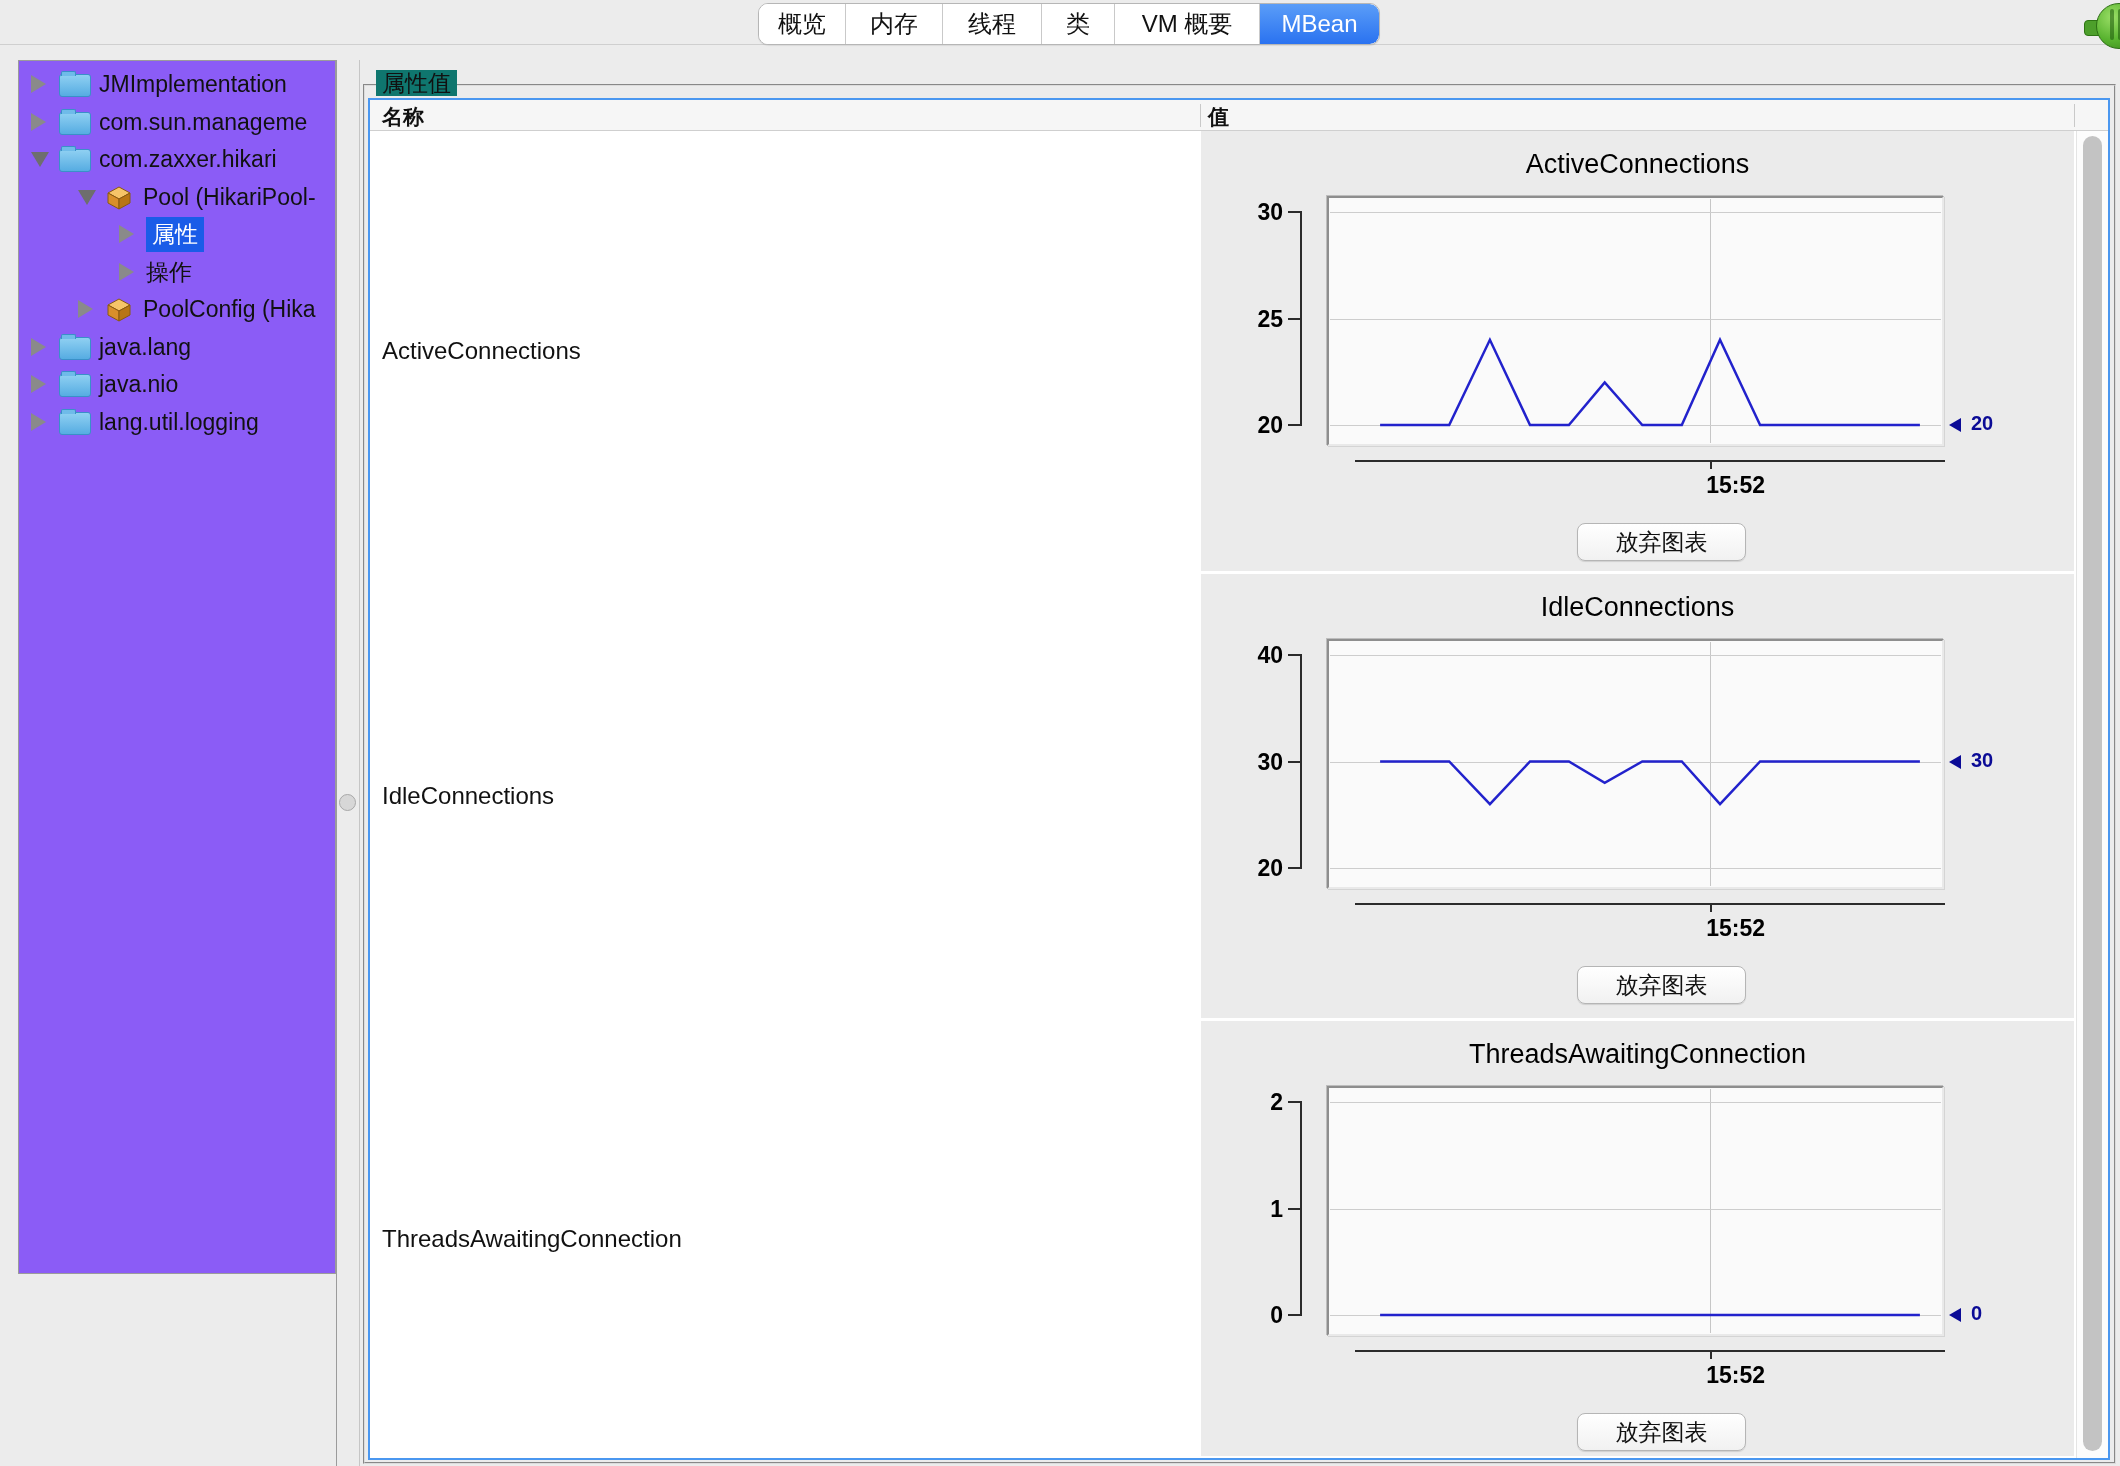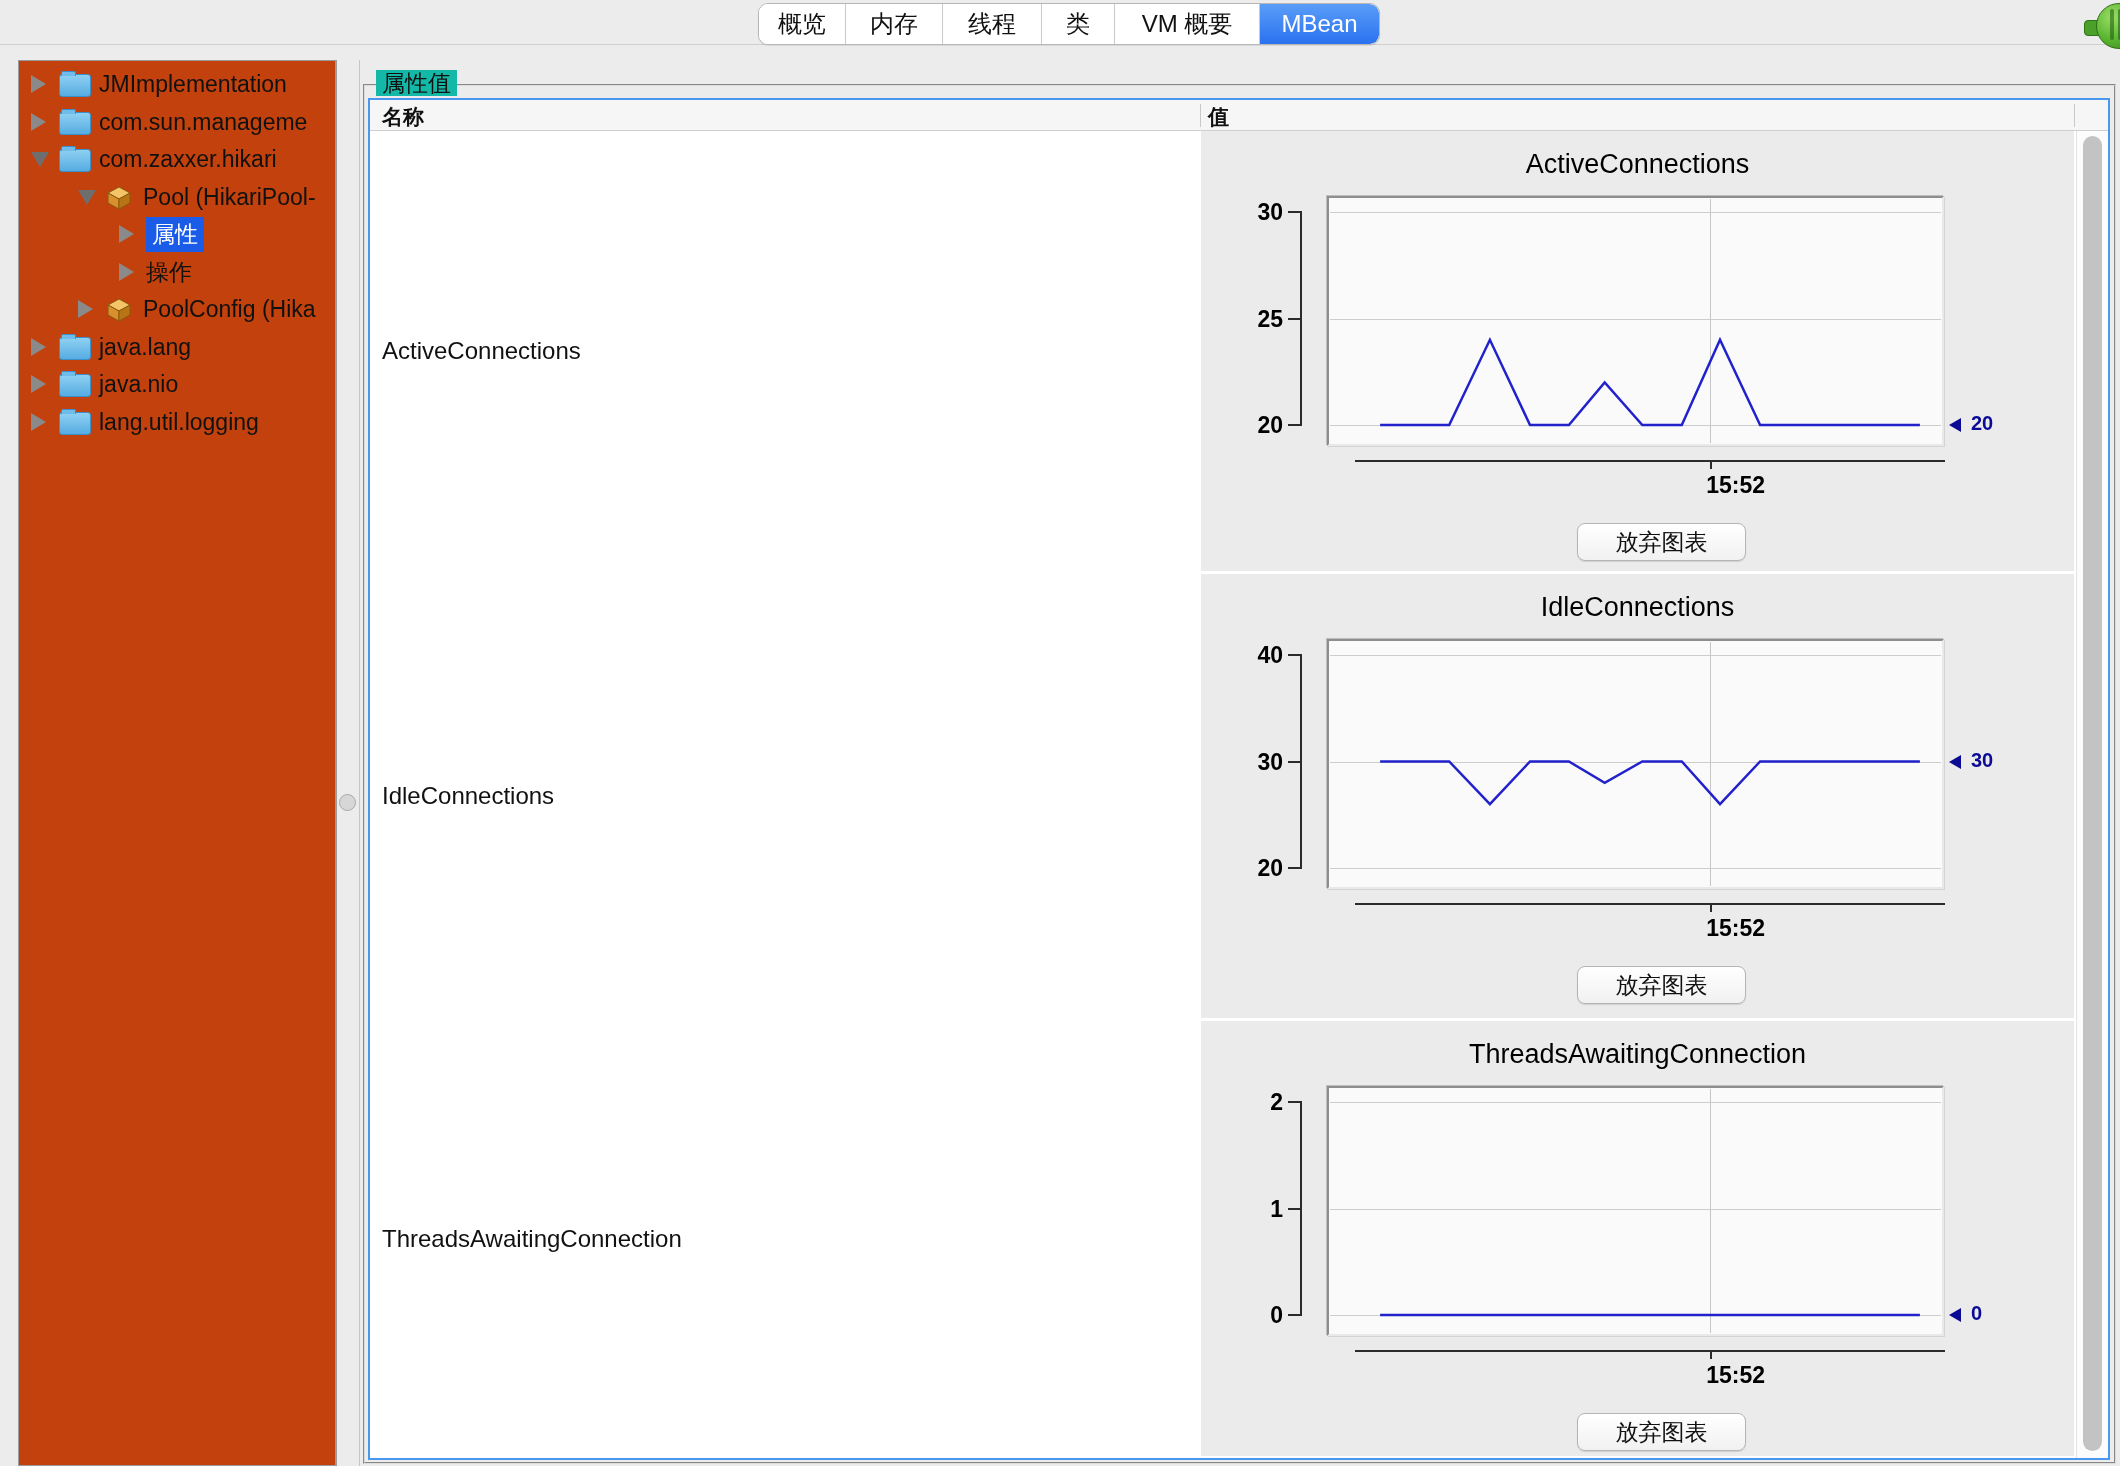--- a/index.html
+++ b/index.html
@@ -22,21 +22,21 @@
   
   #plug-wrap{position:absolute;left:2082px;top:0;width:38px;height:50px;}
   #plug-stem{position:absolute;left:2px;top:20px;width:18px;height:14px;background:#4d9f2b;
              border:1px solid #2e7514;border-radius:4px 0 0 4px;}
   #plug-ball{position:absolute;left:14px;top:3px;width:44px;height:44px;border-radius:50%;
              background:radial-gradient(circle at 35% 30%,#9ade66 0%,#58b32f 55%,#357f17 100%);
              border:1px solid #2c6e14;}
   .plug-stripe{position:absolute;top:9px;width:4px;height:31px;background:rgba(25,85,10,.55);border-radius:2px;}
 
   
-  #tree-panel{position:absolute;left:18px;top:60px;width:318px;height:1406px;background:#c2410c;
+  #tree-panel{position:absolute;left:18px;top:60px;width:318px;height:1214px;background:#8b5cf6;
               border:1px solid #9b9b9b;box-sizing:border-box;overflow:hidden;}
   .tree-row{position:absolute;left:0;width:316px;height:37px;display:flex;align-items:center;}
   .expander{position:absolute;width:0;height:0;}
   .expander.collapsed{border-left:15px solid #8a8a8a;border-top:9px solid transparent;border-bottom:9px solid transparent;}
   .expander.expanded{border-top:15px solid #6e6e6e;border-left:9px solid transparent;border-right:9px solid transparent;}
   .folder{position:absolute;width:32px;height:23px;border-radius:3px;
           background:linear-gradient(180deg,#8fd0f2 0%,#56ace2 100%);border:1px solid #3a90c8;box-sizing:border-box;}
   .folder:before{content:"";position:absolute;left:1px;top:-4px;width:13px;height:4px;
           background:#6fbbe9;border:1px solid #3a90c8;border-bottom:none;border-radius:2px 2px 0 0;}
   .tree-label{position:absolute;font-size:23px;color:#111;white-space:nowrap;}
@@ -44,21 +44,21 @@
 
   
   #splitter{position:absolute;left:336px;top:60px;width:24px;height:1406px;background:#ececec;
             border-left:1px solid #9b9b9b;border-right:1px solid #c6c6c6;box-sizing:border-box;}
   #splitter-dot{position:absolute;left:2px;top:734px;width:17px;height:17px;border-radius:50%;
                 background:#d7d7d7;border:1px solid #a8a8a8;box-sizing:border-box;}
 
   
   #groupbox{position:absolute;left:363px;top:84px;width:1753px;height:1380px;box-sizing:border-box;
             border:2px groove #dcdcdc;}
-  #groupbox-label{position:absolute;left:376px;top:70px;height:26px;line-height:26px;background:#14b8a6;
+  #groupbox-label{position:absolute;left:376px;top:70px;height:26px;line-height:26px;background:#0f766e;
             padding:0 6px;font-size:23px;color:#111;}
 
   
   #attr-table{position:absolute;left:368px;top:98px;width:1742px;height:1362px;box-sizing:border-box;
               border:2px solid #4a97f0;background:#ffffff;overflow:hidden;}
   #attr-header{position:absolute;left:0;top:0;width:1738px;height:31px;background:#f6f6f6;
                border-bottom:1px solid #cfcfcf;box-sizing:border-box;}
   .hdr-label{position:absolute;top:3px;font-size:21px;color:#111;font-weight:bold;}
   .hdr-sep{position:absolute;top:4px;width:1px;height:23px;background:#c9c9c9;}
   .name-cell{position:absolute;left:0;width:831px;display:flex;align-items:center;}

